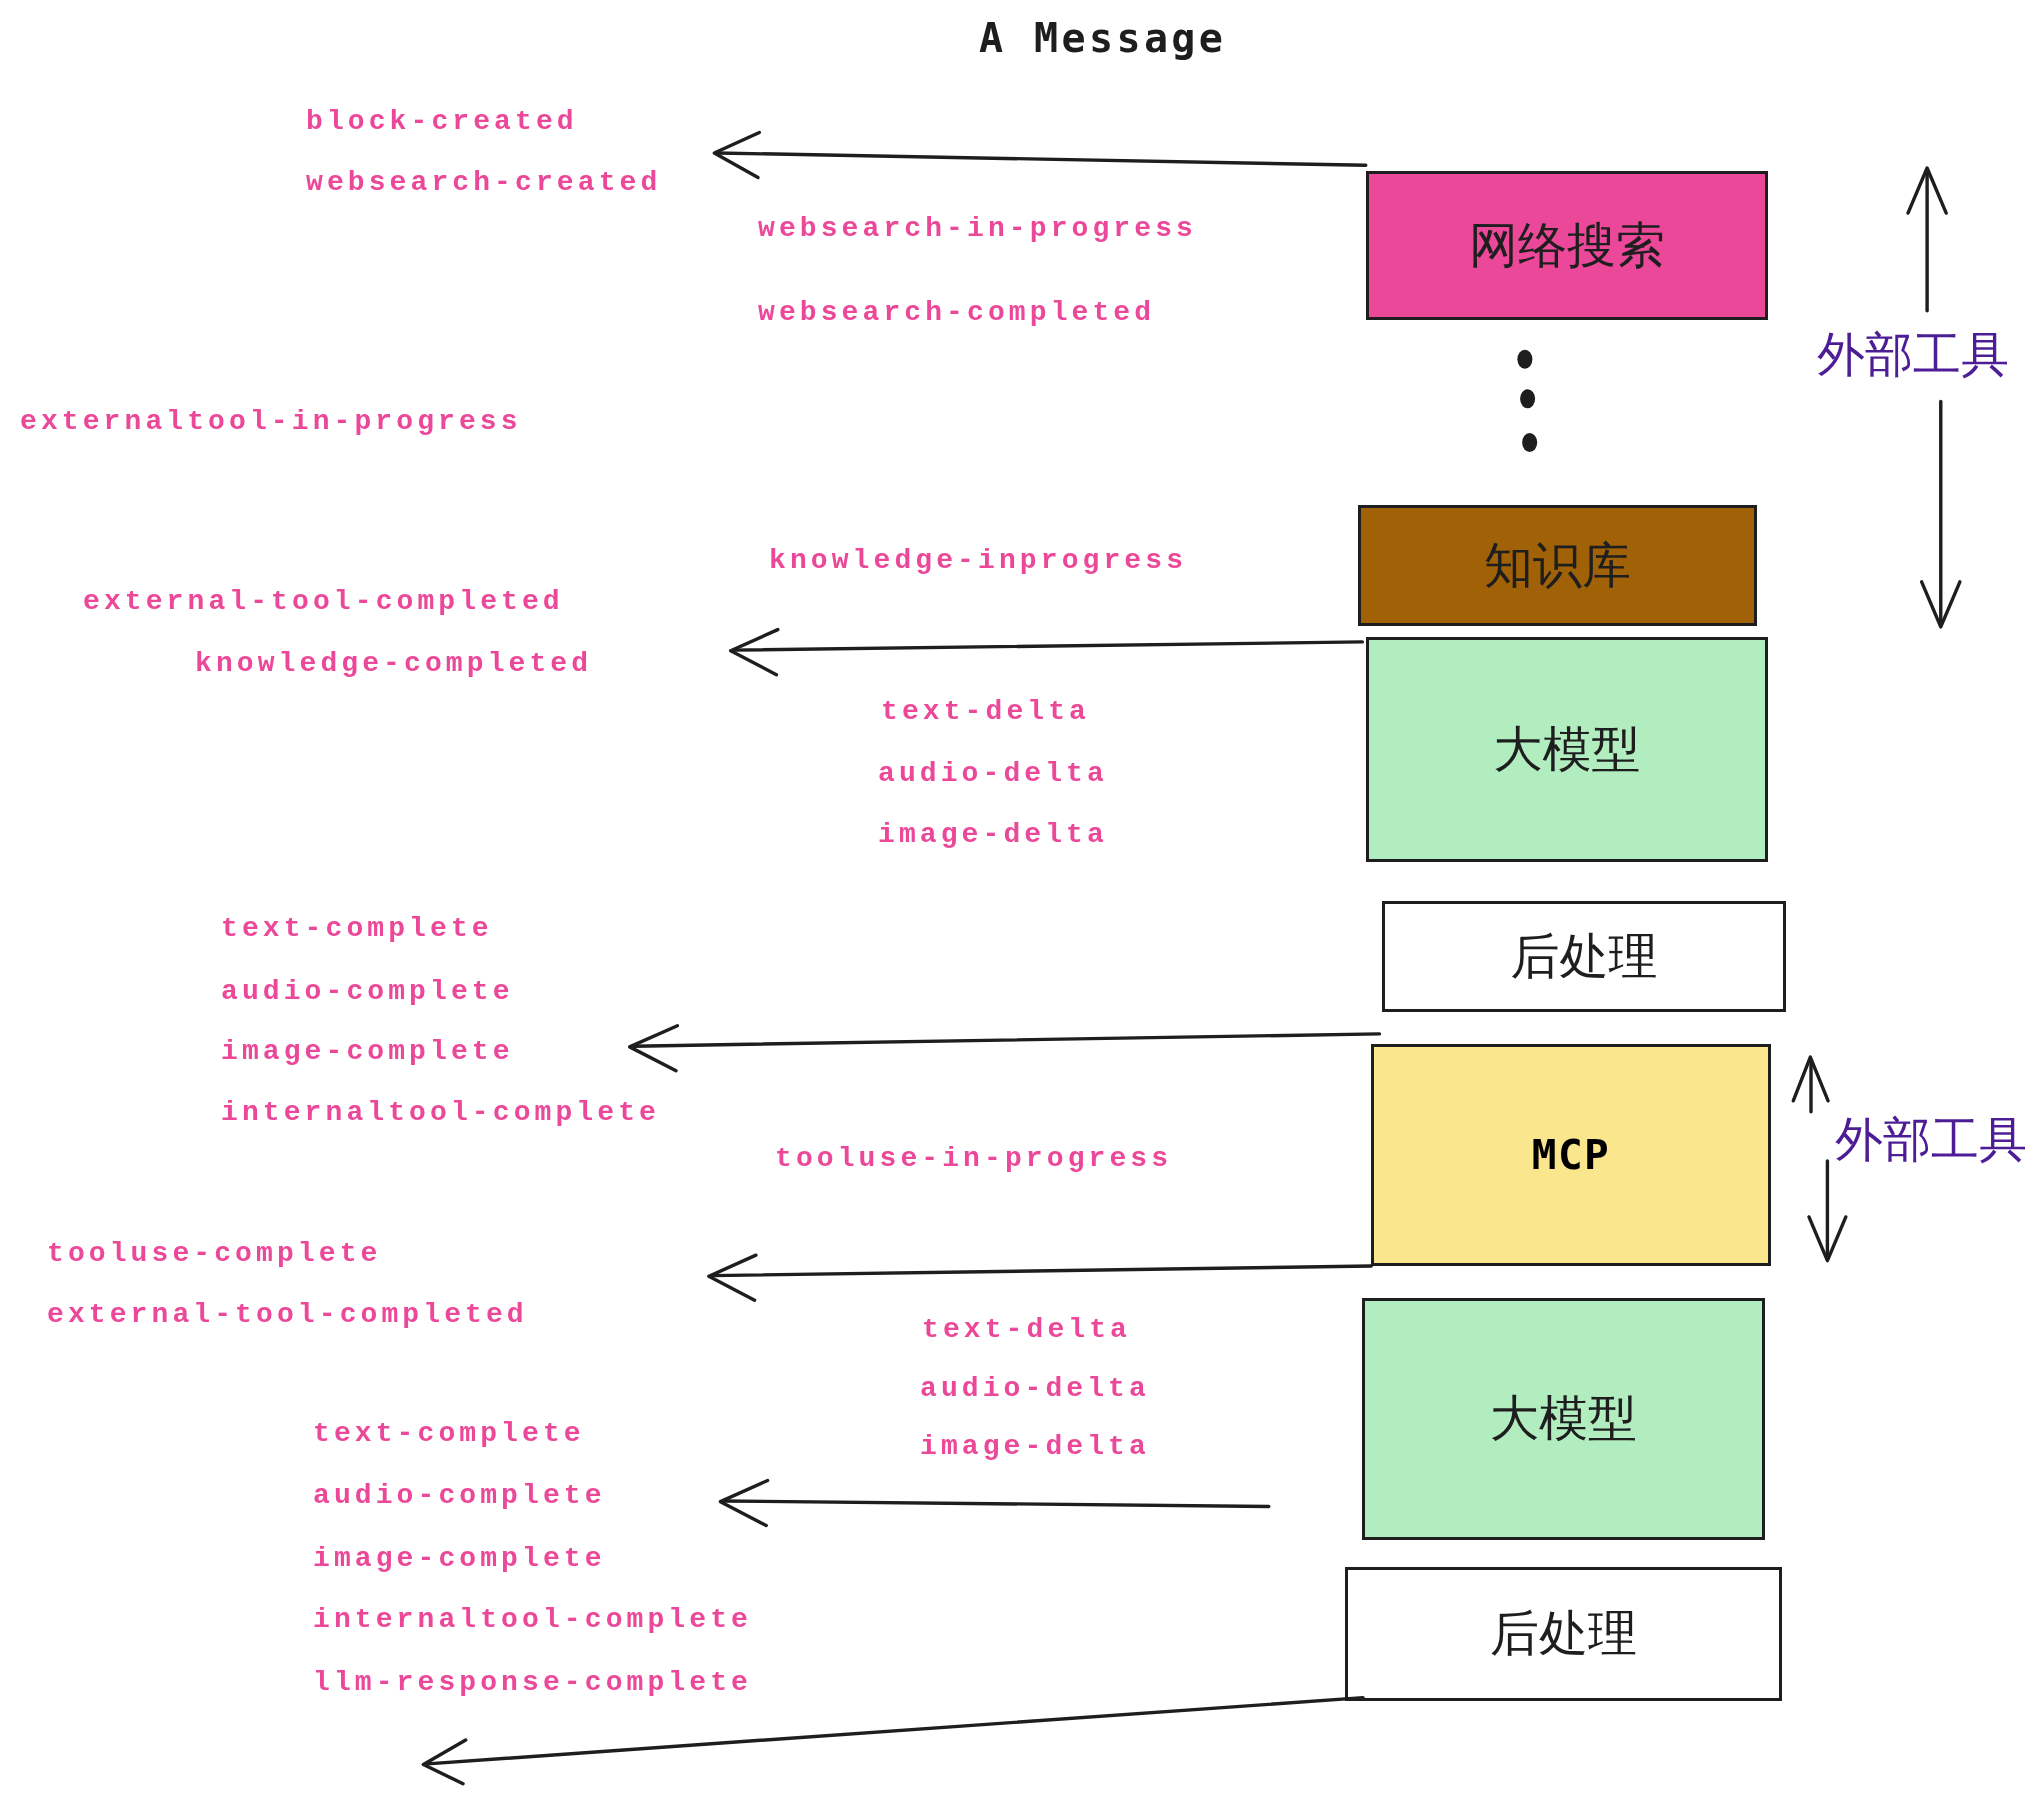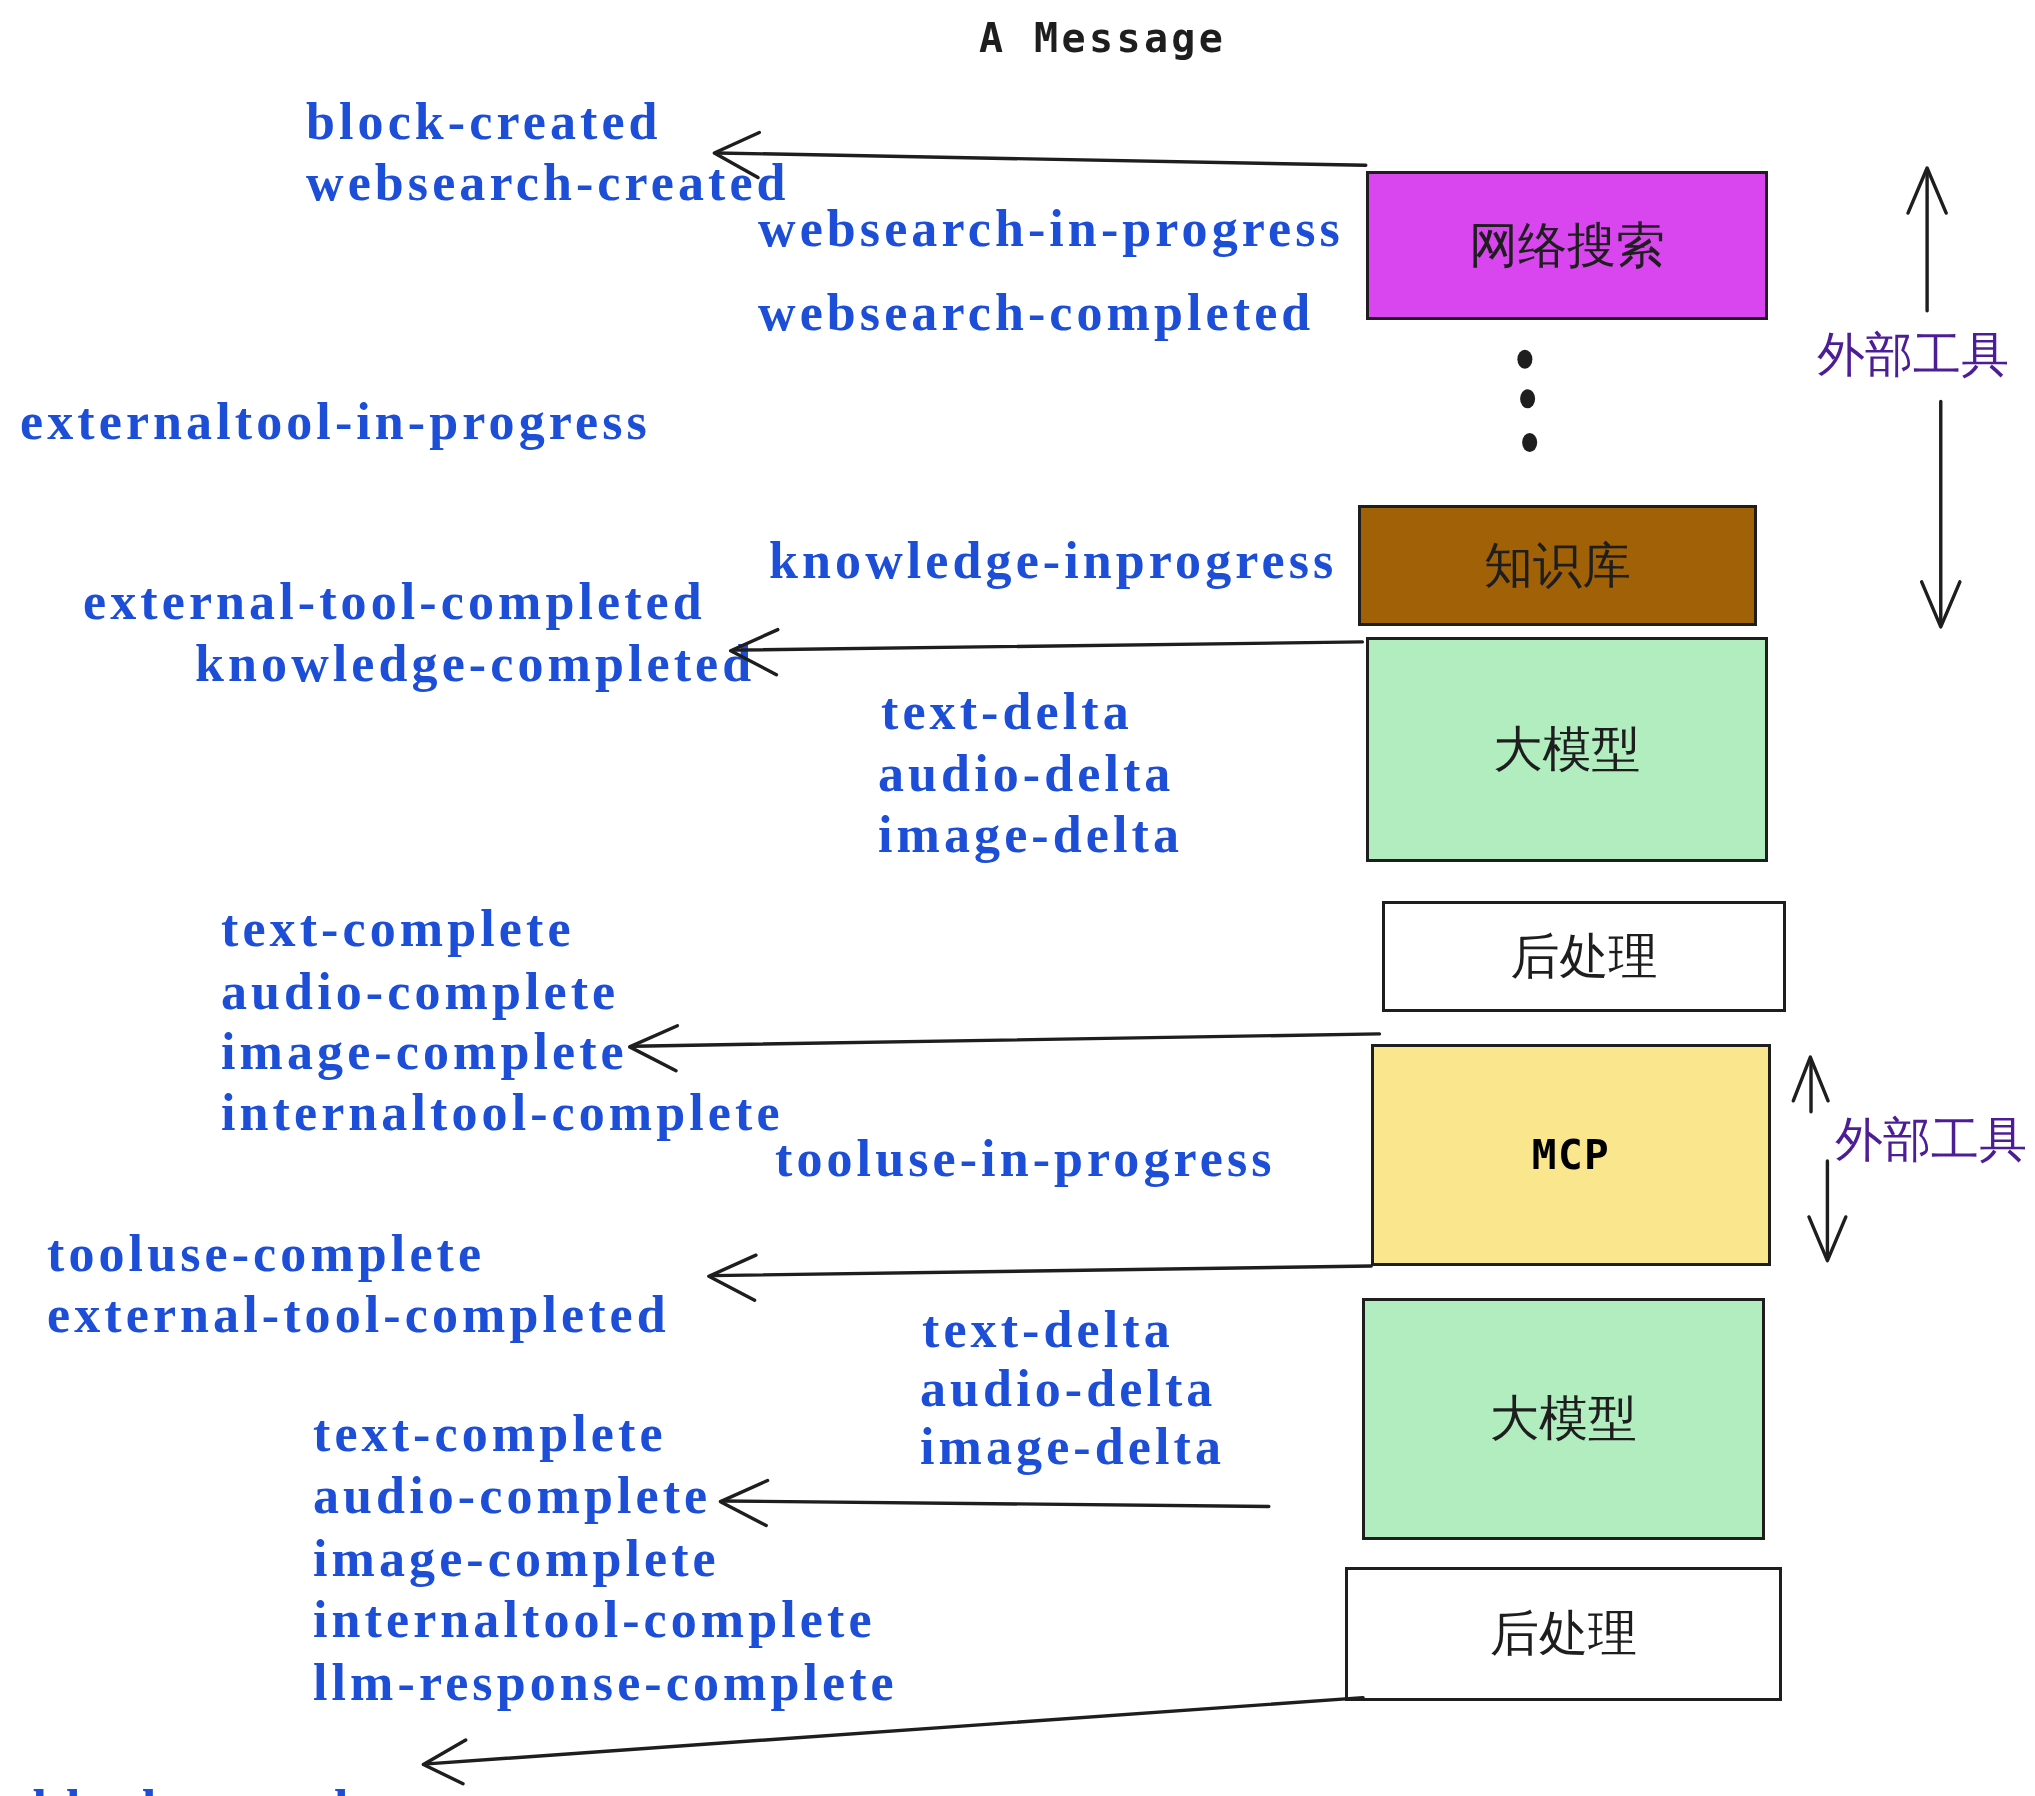--- a/index.html
+++ b/index.html
@@ -5,25 +5,25 @@
   html,body { margin:0; padding:0; background:#ffffff; }
   #canvas {
     position:relative;
     width:2035px; height:1796px;
     background:#ffffff;
     overflow:hidden;
     font-family:"DejaVu Sans","Liberation Sans",sans-serif;
   }
   .ev {
     position:absolute;
-    font-family:Liberation Serif, serif;
-    font-size:52px;
+    font-family:Liberation Mono, monospace;
+    font-size:28px;
     font-weight:bold;
     letter-spacing:4.1px;
-    color:#1d4ed8;
+    color:#ec4899;
     line-height:1;
     white-space:nowrap;
     transform:translateY(-50%);
   }
   .title {
     position:absolute;
     font-family:"DejaVu Sans Mono","Liberation Mono",monospace;
     font-size:40px;
     font-weight:bold;
     letter-spacing:3.4px;
@@ -104,21 +104,21 @@
   <div class="ev" style="left:313px;  top:1434px;">text-complete</div>
   <div class="ev" style="left:313px;  top:1496px;">audio-complete</div>
   <div class="ev" style="left:313px;  top:1559px;">image-complete</div>
   <div class="ev" style="left:313px;  top:1620px;">internaltool-complete</div>
   <div class="ev" style="left:313px;  top:1683px;">llm-response-complete</div>
   <div class="ev" style="left:922px; top:1330px;">text-delta</div>
   <div class="ev" style="left:920px; top:1389px;">audio-delta</div>
   <div class="ev" style="left:920px; top:1447px;">image-delta</div>
   <div class="ev" style="left:33px;   top:1772px;margin-top:37px;">block-complete</div>
 
-  <div class="box" style="left: 1366px; top: 171px; width: 402px; height: 149px; background: #d946ef;">
+  <div class="box" style="left: 1366px; top: 171px; width: 402px; height: 149px; background: #ec4899;">
     <span class="lbl">网络搜索</span>
   </div>
 
   <div class="box" style="left: 1358px; top: 505px; width: 399px; height: 121px; background: #a16207;">
     <span class="lbl">知识库</span>
   </div>
 
   <div class="box" style="left: 1366px; top: 637px; width: 402px; height: 225px; background: rgb(178, 237, 192);">
     <span class="lbl">大模型</span>
   </div>

